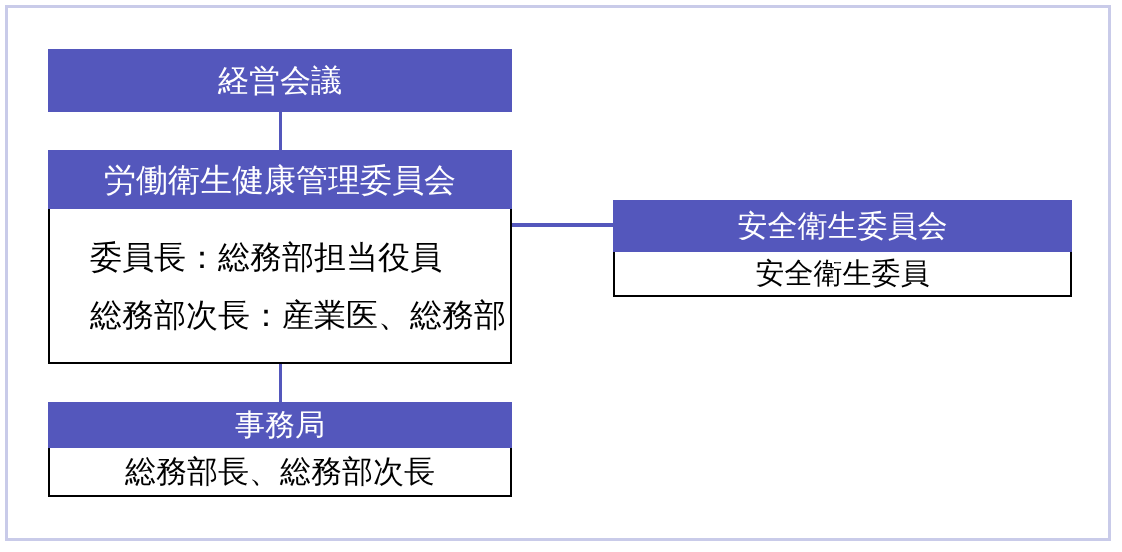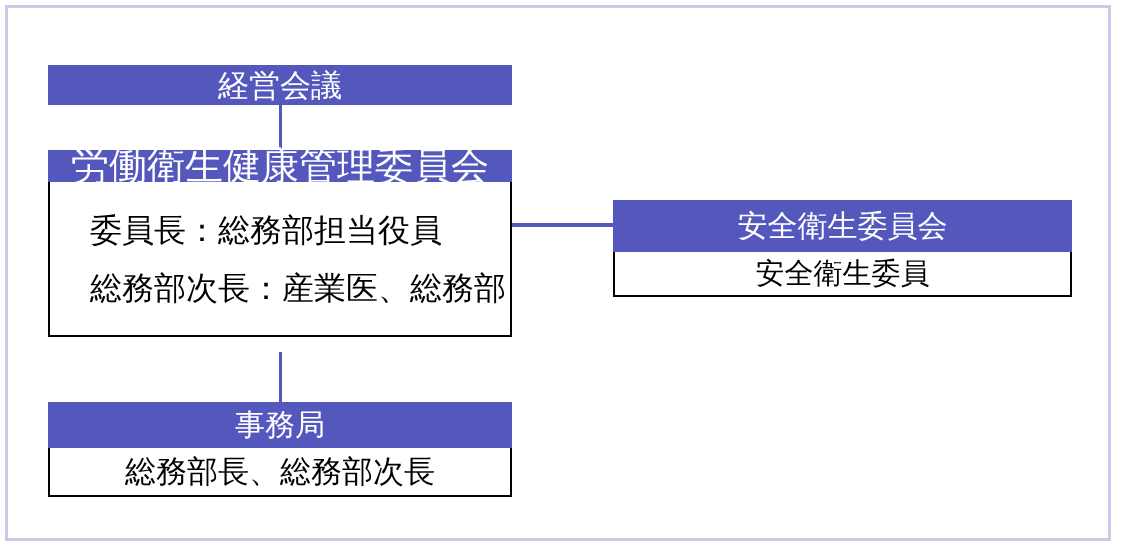--- a/index.html
+++ b/index.html
@@ -61,41 +61,41 @@
     white-space: nowrap;
   }
 
   .body-line {
     white-space: nowrap;
   }
 
   
   #node-keiei {
     left: 48px;
-    top: 65px;
+    top: 49px;
     width: 464px;
-    height: 40px;
+    height: 63px;
   }
   #node-keiei .node-header {
     width: 100%;
     height: 100%;
     font-size: 31px;
   }
 
   
   #node-committee {
     left: 48px;
     top: 150px;
     width: 464px;
     height: 202px;
   }
   #node-committee .node-header {
     width: 100%;
-    height: 32px;
-    font-size: 38px;
+    height: 59px;
+    font-size: 32px;
   }
   #node-committee .node-body {
     width: 100%;
     height: 155px;
     padding: 0 14px 0 40px;
     font-size: 32px;
     gap: 26px;
   }
 
   

